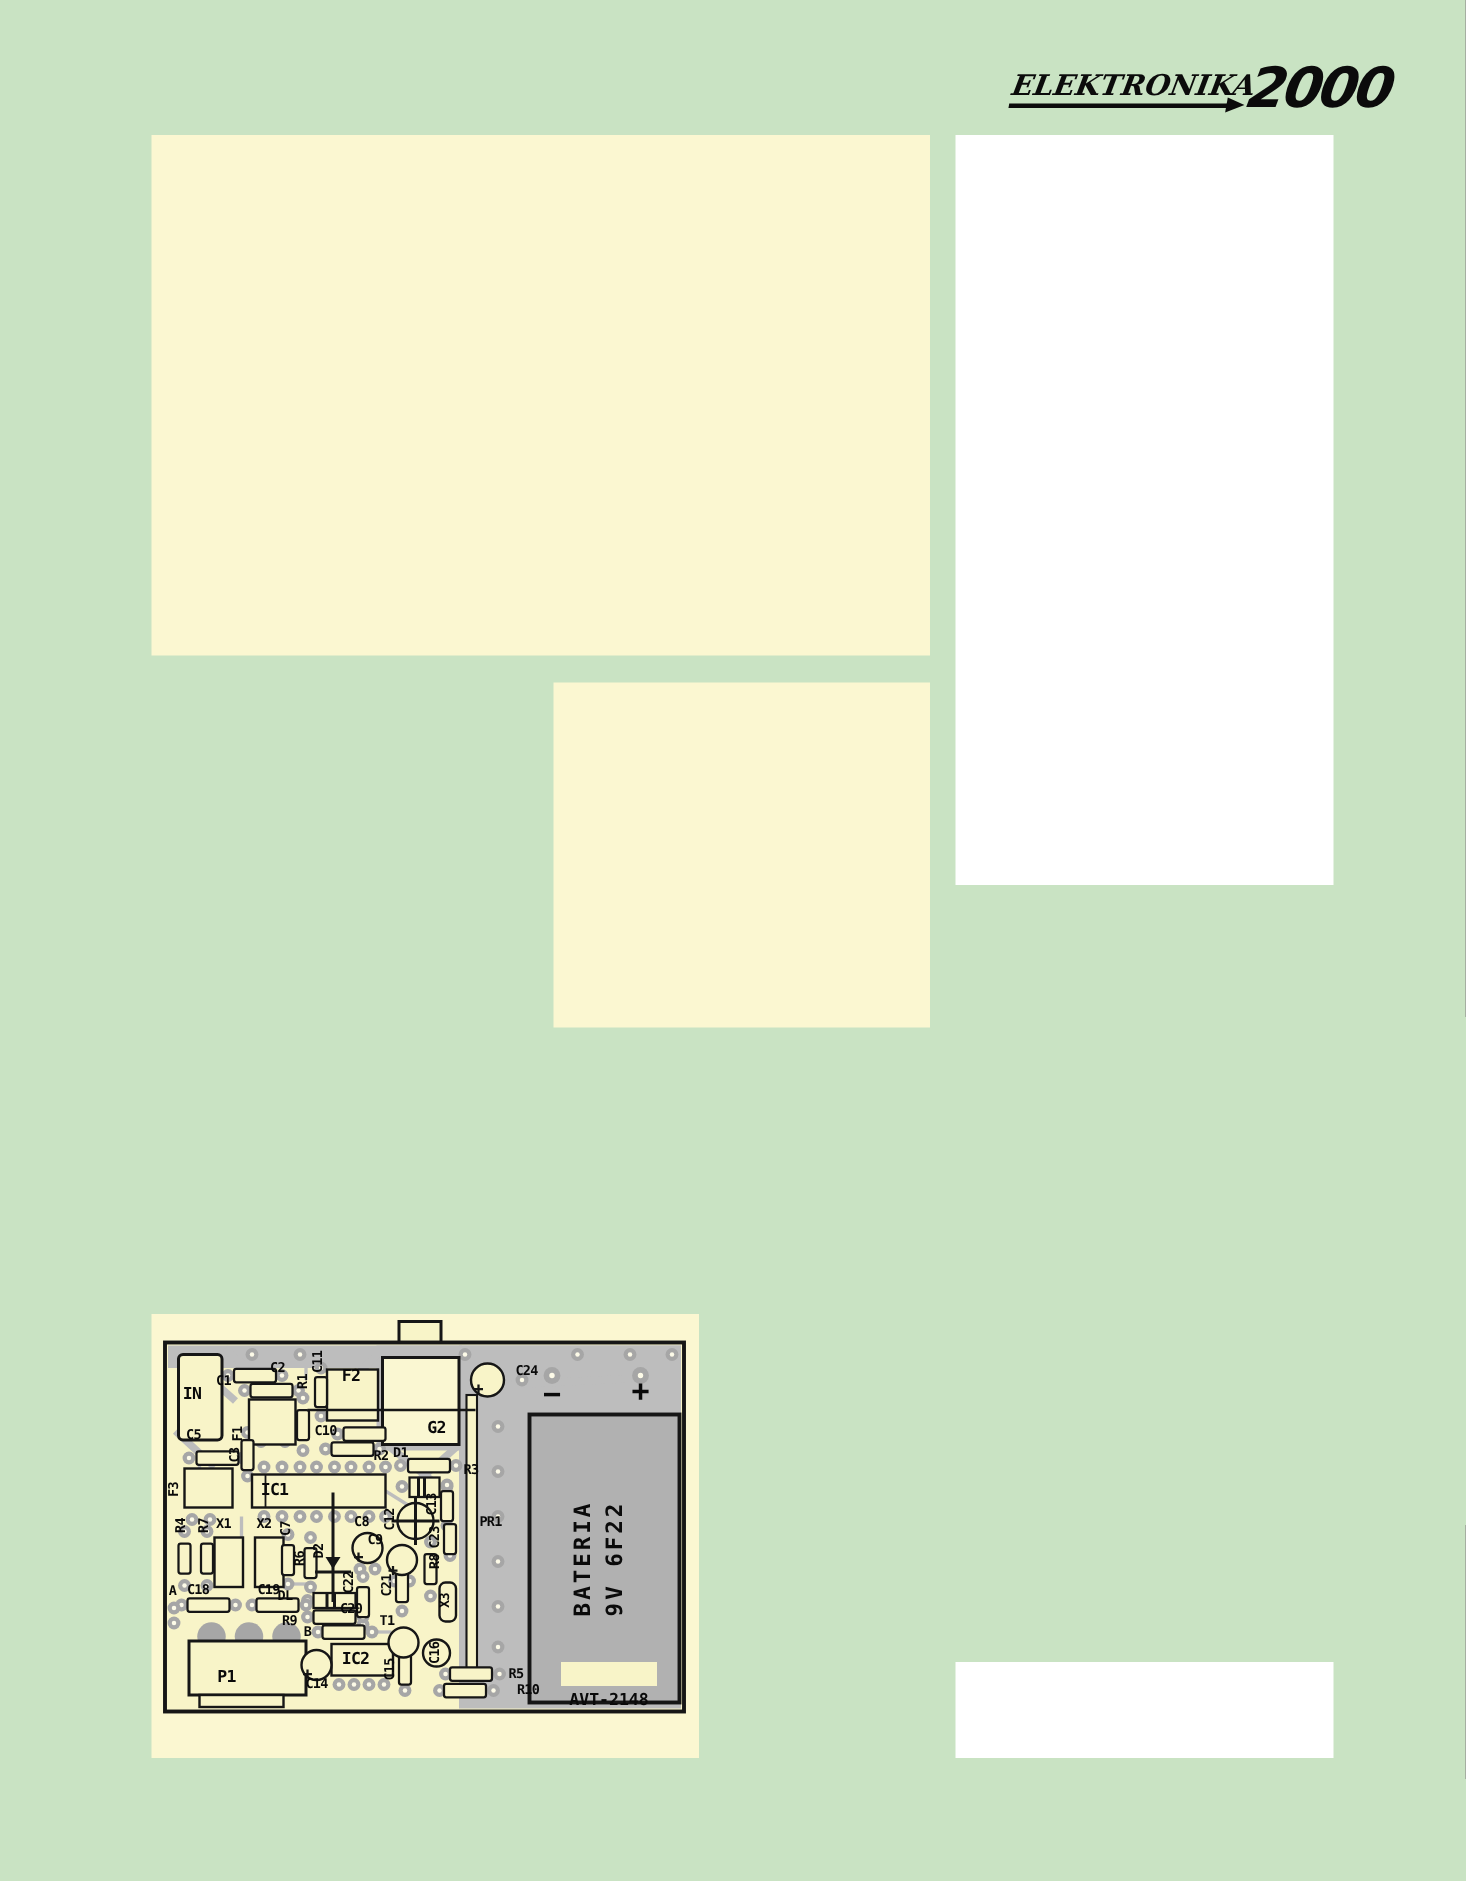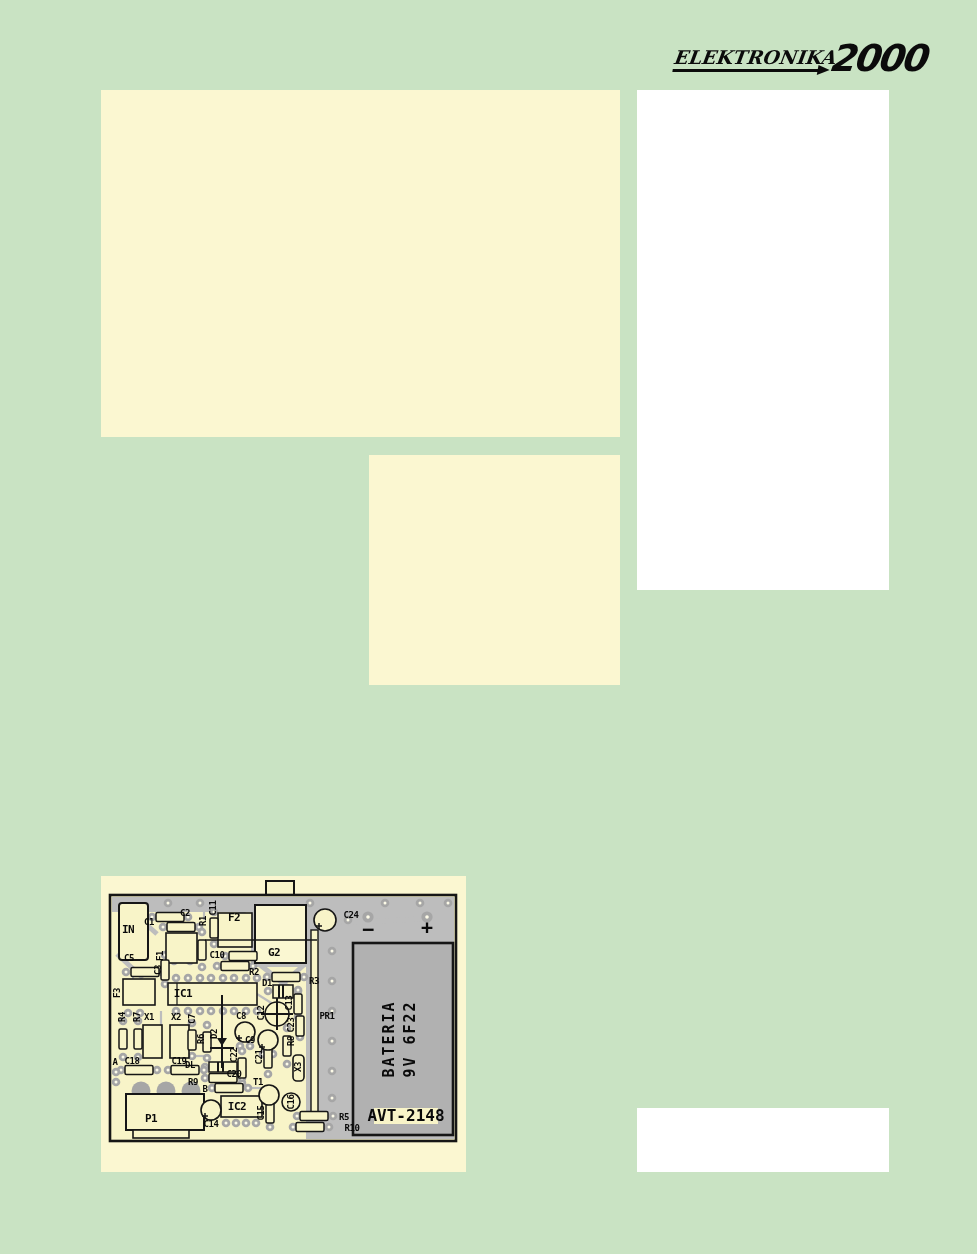--- a/index.html
+++ b/index.html
@@ -29,21 +29,21 @@
   
   .pcb-panel{position:absolute;left:101px;top:876px;width:365px;height:296px;background:var(--panel_cream,#fbf7d1);}
   .pcb-panel svg{position:absolute;left:0;top:0;}
   .lbl{position:absolute;font-family:"DejaVu Sans Mono","Liberation Mono",monospace;font-weight:bold;
        font-size:9px;color:#0a0a0a;white-space:nowrap;letter-spacing:-0.5px;line-height:1;
        transform:translate(-50%,-50%);}
   .rot{transform:translate(-50%,-50%) rotate(-90deg);}
   .lg{font-size:11px;}
   .xl{font-size:20px;letter-spacing:0;}
   .bat{font-size:15px;letter-spacing:2px;}
-  .avt{font-size:16px;letter-spacing:0;}
+  .avt{font-size:11px;letter-spacing:0;margin-top:17px;}
 </style>
 </head>
 <body>
 
 <div class="page">
 
   <div class="logo">
     <div class="logo-word-wrap">
       <span class="logo-title">ELEKTRONIKA</span>
       <span class="logo-arrow"></span>
@@ -314,37 +314,37 @@
       </g>
       <rect x="273" y="232" width="64" height="16" fill="#f8f4c8"></rect>
     </svg>
 
     <div class="lbl lg" style="left:27px;top:53px">IN</div>
     <div class="lbl" style="left:48px;top:46px">C1</div>
     <div class="lbl" style="left:84px;top:37px">C2</div>
     <div class="lbl" style="left:28px;top:82px">C5</div>
     <div class="lbl" style="left:116px;top:79px">C10</div>
     <div class="lbl lg" style="left:133px;top:41px">F2</div>
-    <div class="lbl lg" style="left:173px;top:76px">G2</div>
+    <div class="lbl lg" style="left:190px;top:76px">G2</div>
     <div class="lbl" style="left:250px;top:39px">C24</div>
     <div class="lbl" style="left:153px;top:96px">R2</div>
-    <div class="lbl" style="left:166px;top:107px">D1</div>
+    <div class="lbl" style="left:166px;top:94px">D1</div>
     <div class="lbl" style="left:213px;top:105px">R3</div>
     <div class="lbl" style="left:226px;top:140px">PR1</div>
     <div class="lbl lg" style="left:82px;top:117px">IC1</div>
     <div class="lbl" style="left:48px;top:141px">X1</div>
     <div class="lbl" style="left:75px;top:141px">X2</div>
     <div class="lbl" style="left:14px;top:186px">A</div>
     <div class="lbl" style="left:31px;top:185px">C18</div>
     <div class="lbl" style="left:78px;top:185px">C19</div>
     <div class="lbl" style="left:89px;top:189px">DL</div>
     <div class="lbl" style="left:92px;top:206px">R9</div>
     <div class="lbl" style="left:133px;top:198px">C20</div>
     <div class="lbl" style="left:140px;top:140px">C8</div>
-    <div class="lbl" style="left:149px;top:164px">C9</div>
+    <div class="lbl" style="left:149px;top:152px">C9</div>
     <div class="lbl" style="left:157px;top:206px">T1</div>
     <div class="lbl" style="left:104px;top:213px">B</div>
     <div class="lbl lg" style="left:50px;top:242px">P1</div>
     <div class="lbl" style="left:110px;top:248px">C14</div>
     <div class="lbl lg" style="left:136px;top:230px">IC2</div>
     <div class="lbl" style="left:243px;top:241px">R5</div>
     <div class="lbl" style="left:251px;top:252px">R10</div>
     <div class="lbl xl" style="left:267px;top:53px">−</div>
     <div class="lbl xl" style="left:326px;top:51px">+</div>
     <div class="lbl avt" style="left:305px;top:240px">AVT-2148</div>

